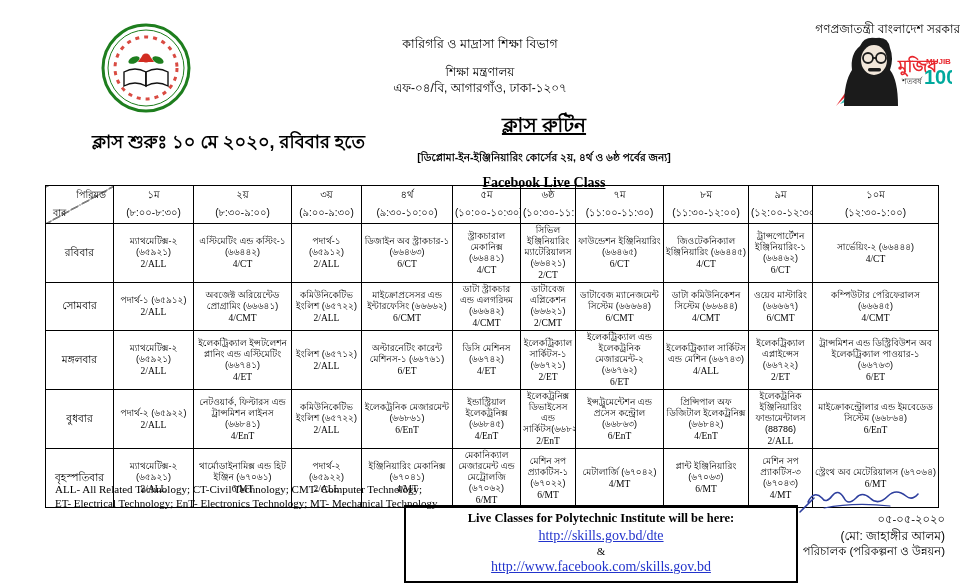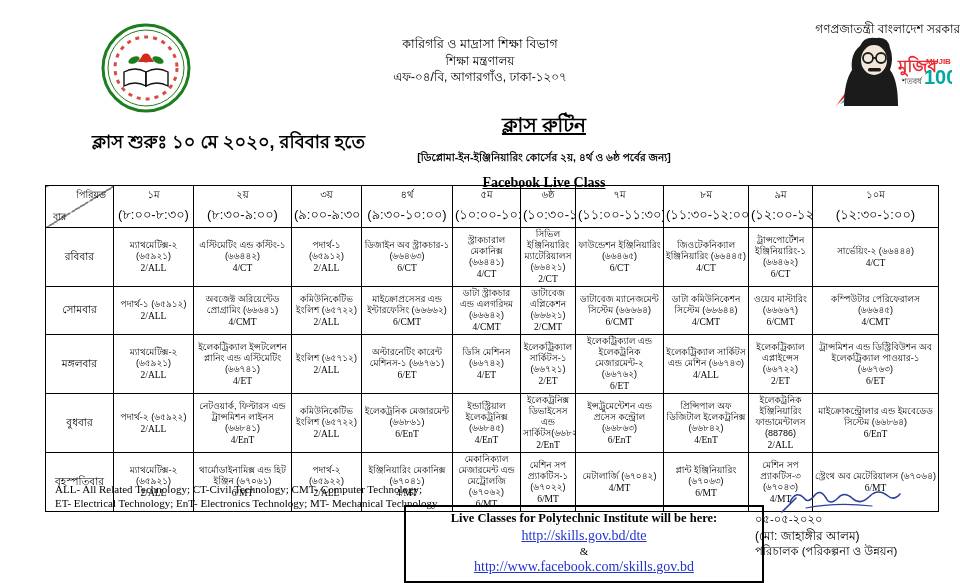--- a/index.html
+++ b/index.html
@@ -3,58 +3,58 @@
 <meta charset="utf-8">
 <style>
   html,body{margin:0;padding:0;background:#e9e9e9;}
   .page{position:relative;width:960px;height:583px;background:#ffffff;margin:0 auto;
         font-family:"Liberation Sans",sans-serif;color:#000;overflow:hidden;}
   
   .gov-header{position:absolute;left:0;right:0;top:22px;text-align:center;line-height:1.25;}
   .gov-line1{font-size:12px;text-align:right;}
   .gov-line2{font-size:21px;font-weight:bold;margin:3px 0 2px;}
   .gov-line3{font-size:12.5px;}
-  .gov-line4{font-size:12px;margin-top:1px;}
+  .gov-line4{font-size:12px;margin-top:12px;}
   .gov-line5{font-size:12px;margin-top:1px;}
   .logo-left{position:absolute;left:100px;top:22px;width:92px;height:92px;}
   .logo-right{position:absolute;left:830px;top:24px;width:122px;height:84px;}
   
   .start-note{position:absolute;left:92px;top:128px;font-size:18px;font-weight:bold;}
   .title-block{position:absolute;left:388px;top:110px;width:312px;text-align:center;}
   .routine-title{font-size:20px;font-weight:bold;text-decoration:underline;}
   .course-note{font-size:10.5px;font-weight:bold;margin-top:7px;}
   .fb-live{font-size:14px;font-weight:bold;text-decoration:underline;margin-top:8px;
            font-family:"Liberation Serif",serif;}
   
   table.routine{position:absolute;left:45px;top:185px;width:893px;border-collapse:collapse;
                 table-layout:fixed;}
   table.routine th,table.routine td{border:1px solid #000;text-align:center;vertical-align:middle;
                 padding:1px 2px;font-weight:normal;overflow:hidden;}
   .cw0{width:68px}.cw1{width:80px}.cw2{width:98px}.cw3{width:70px}.cw4{width:91px}.cw5{width:68px}
   .cw6{width:55px}.cw7{width:88px}.cw8{width:85px}.cw9{width:64px}.cw10{width:126px}
   tr.hrow{height:34px;}
   tr.r0{height:46px}tr.r1{height:47px}tr.r2{height:55px}tr.r3{height:55px}tr.r4{height:56px}
   .pname{font-size:10px;}
-  .ptime{font-size:13px;margin-top:1px;}
+  .ptime{font-size:10px;margin-top:1px;}
   .daycell{font-size:10.5px;}
   .subj{font-size:9px;line-height:11px;}
   .grp{font-size:9.5px;line-height:11px;margin-top:1px;font-family:"Liberation Serif",serif;}
   .corner{position:relative;padding:0;
     background:linear-gradient(to bottom right,#fff 49.4%,#000 49.4%,#000 50.6%,#fff 50.6%);}
   .corner-period{position:absolute;top:2px;right:7px;font-size:9.5px;}
   .corner-day{position:absolute;bottom:2px;left:7px;font-size:9.5px;}
   
   .legend{position:absolute;left:55px;top:482px;font-family:"Liberation Serif",serif;
           font-size:11px;line-height:14px;}
   .live-box{position:absolute;left:404px;top:505px;width:352px;border:2px solid #000;
-            text-align:center;padding:4px 2px 6px;font-family:"Liberation Serif",serif;}
+            text-align:center;padding:4px 19px 6px;font-family:"Liberation Serif",serif;}
   .live-title{font-size:12.5px;font-weight:bold;}
   .live-link{display:block;font-size:14px;color:#2233cc;text-decoration:underline;margin-top:2px;}
   .live-amp{font-size:11px;margin-top:1px;}
-  .sign-block{position:absolute;left:755px;top:486px;width:172px;text-align:left;line-height:1.35;}
+  .sign-block{position:absolute;left:773px;top:486px;width:172px;text-align:right;line-height:1.35;}
   .sign-svg{display:block;margin:0 auto -4px;}
   .sign-date{font-size:11.5px;}
   .sign-name{font-size:12px;}
   .sign-desig{font-size:11.5px;}
 </style>
 </head>
 <body>
 
 <div class="page">
 

